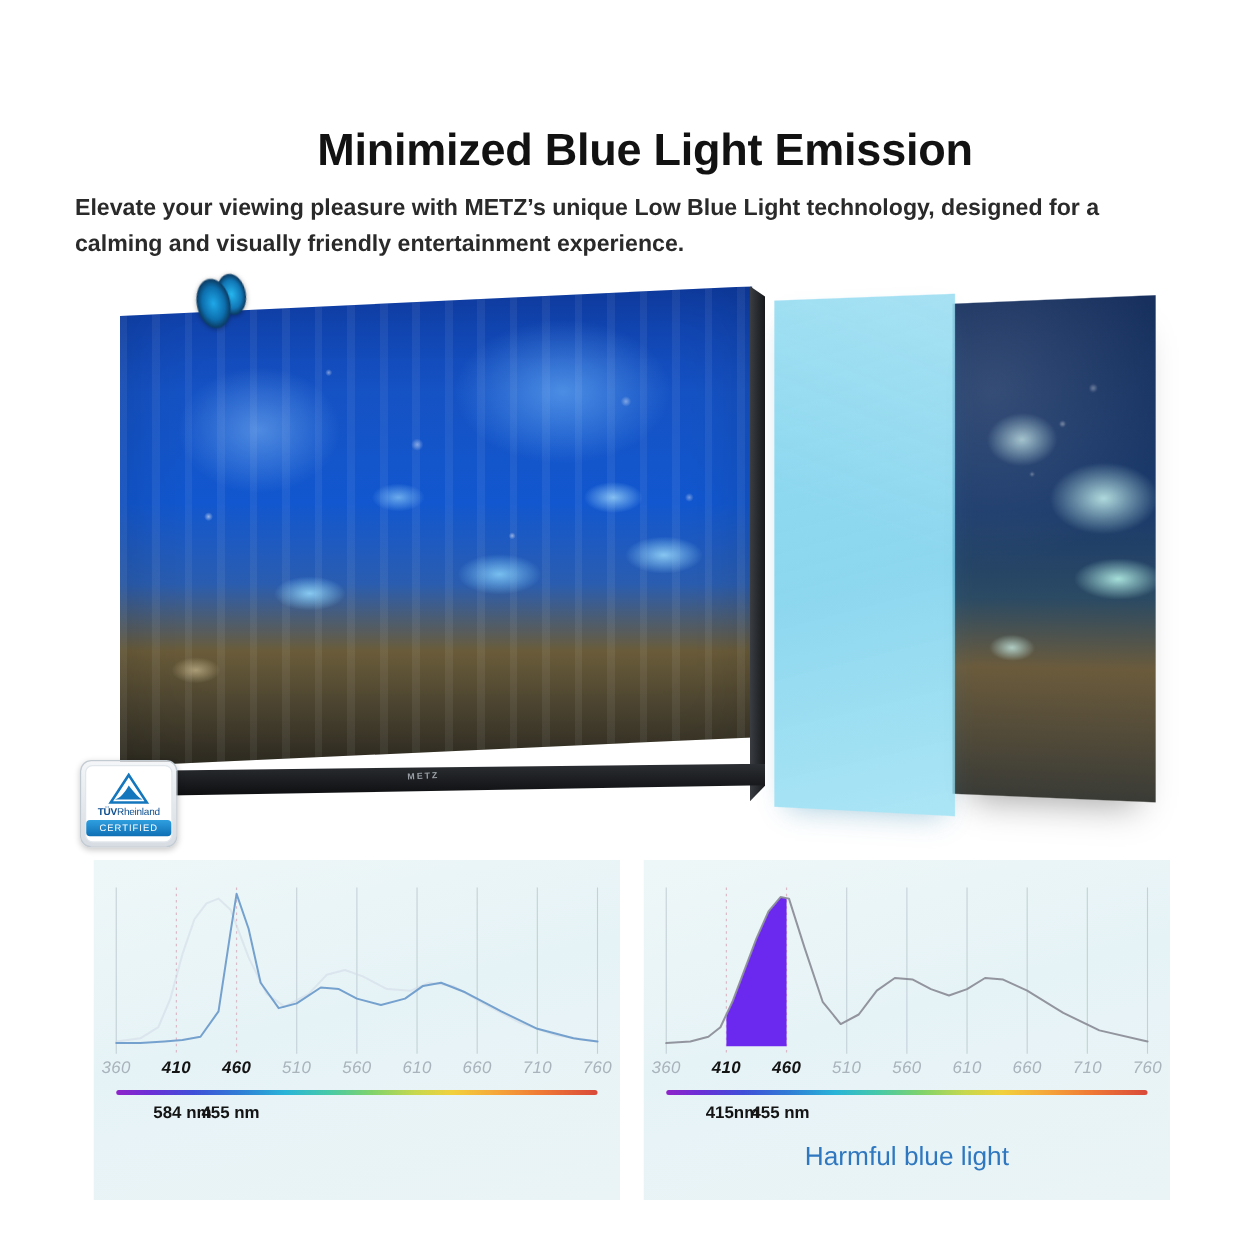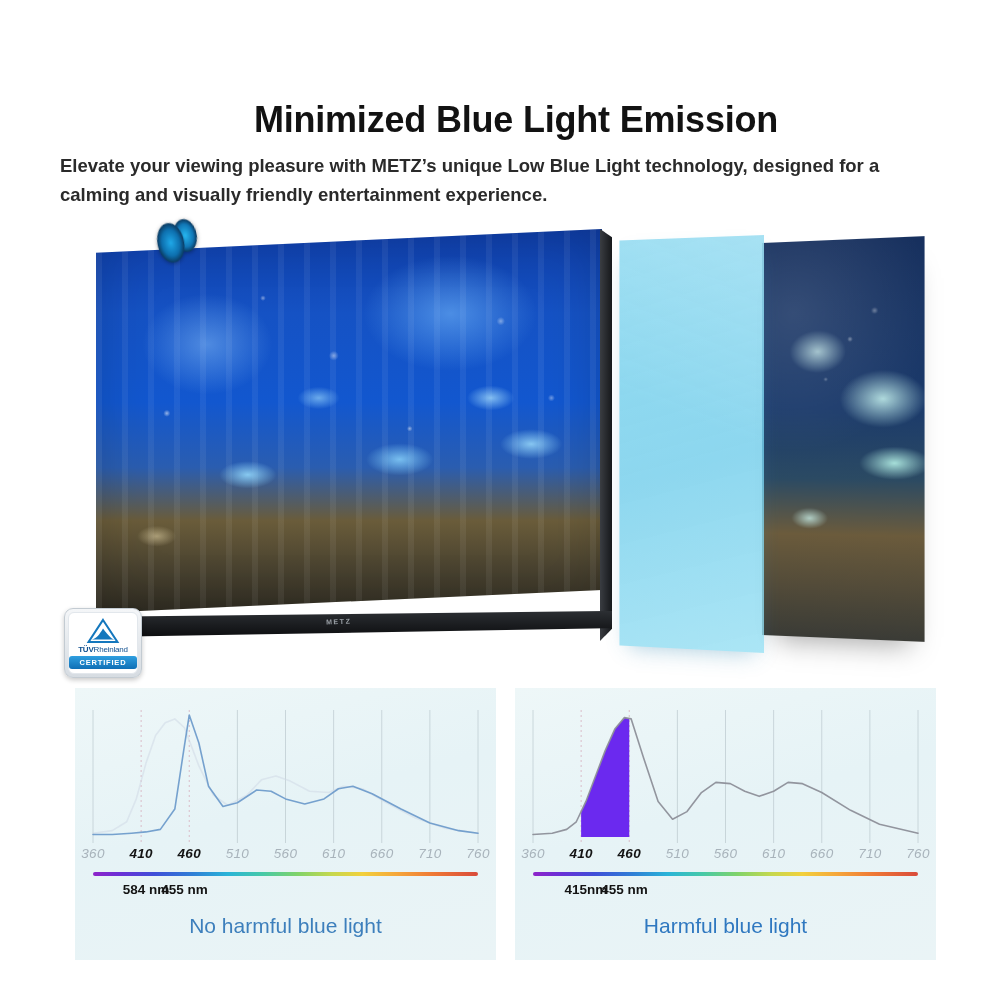--- a/index.html
+++ b/index.html
@@ -149,21 +149,21 @@
   }
   .tuv-inner {
     width: 100%; height: 100%; border-radius: 6px; background: #fff;
     border: 1px solid #e2e7ec; display: flex; flex-direction: column;
     align-items: center; justify-content: flex-start; padding-top: 5px;
   }
   .tuv-tri { width: 34px; height: 26px; }
   .tuv-name { font-size: 8px; font-weight: 700; color: #0f4f8f; margin-top: 1px; letter-spacing: -.2px;}
   .tuv-name .rh { font-weight: 400; }
   .tuv-cert {
-    margin-top: 2px; width: 68px; text-align: center; font-size: 7.5px; font-weight: 700;
+    margin-top: 2px; width: 68px; text-align: center; font-size: 7.5px; font-weight: 400;
     color: #fff; letter-spacing: .8px; border-radius: 3px; padding: 2px 0;
     background: linear-gradient(#2f9fe0,#0f6fb5);
   }
 
   
   .charts { position: absolute; left: 0; top: 688px; width: 1000px; height: 275px; }
   .chart-card {
     position: absolute; top: 0; width: 421px; height: 272px;
     background: linear-gradient(165deg,#eef7f8 0%, #e6f3f6 45%, #eaf4f6 100%);
     overflow: hidden;
@@ -258,21 +258,20 @@
           <div class="tick hi" style="left: 48.125px;">410</div>
           <div class="tick hi" style="left: 96.25px;">460</div>
           <div class="tick" style="left: 144.375px;">510</div>
           <div class="tick" style="left: 192.5px;">560</div>
           <div class="tick" style="left: 240.625px;">610</div>
           <div class="tick" style="left: 288.75px;">660</div>
           <div class="tick" style="left: 336.875px;">710</div>
           <div class="tick" style="left: 385px;">760</div>
         </div>
       <div class="spectrum"></div>
-      <div class="verdict">No harmful blue light</div>
     <div class="nm-label" style="left: 70.9375px;">584 nm</div>
         <div class="nm-label" style="left: 109.438px;">455 nm</div>
       </div>
 
     <div class="chart-card right">
       <div class="plot">
         <svg viewBox="0 0 385 133" preserveAspectRatio="none" id="svg-right">
             <line x1="0" x2="0" y1="0" y2="133" stroke="#b9c6cc" stroke-width="0.9" stroke-dasharray="none" opacity="0.75"></line>
             <line x1="48.125" x2="48.125" y1="0" y2="133" stroke="#d9b9c6" stroke-width="1" stroke-dasharray="2 3" opacity="0.95"></line>
             <line x1="96.25" x2="96.25" y1="0" y2="133" stroke="#d9b9c6" stroke-width="1" stroke-dasharray="2 3" opacity="0.95"></line>

